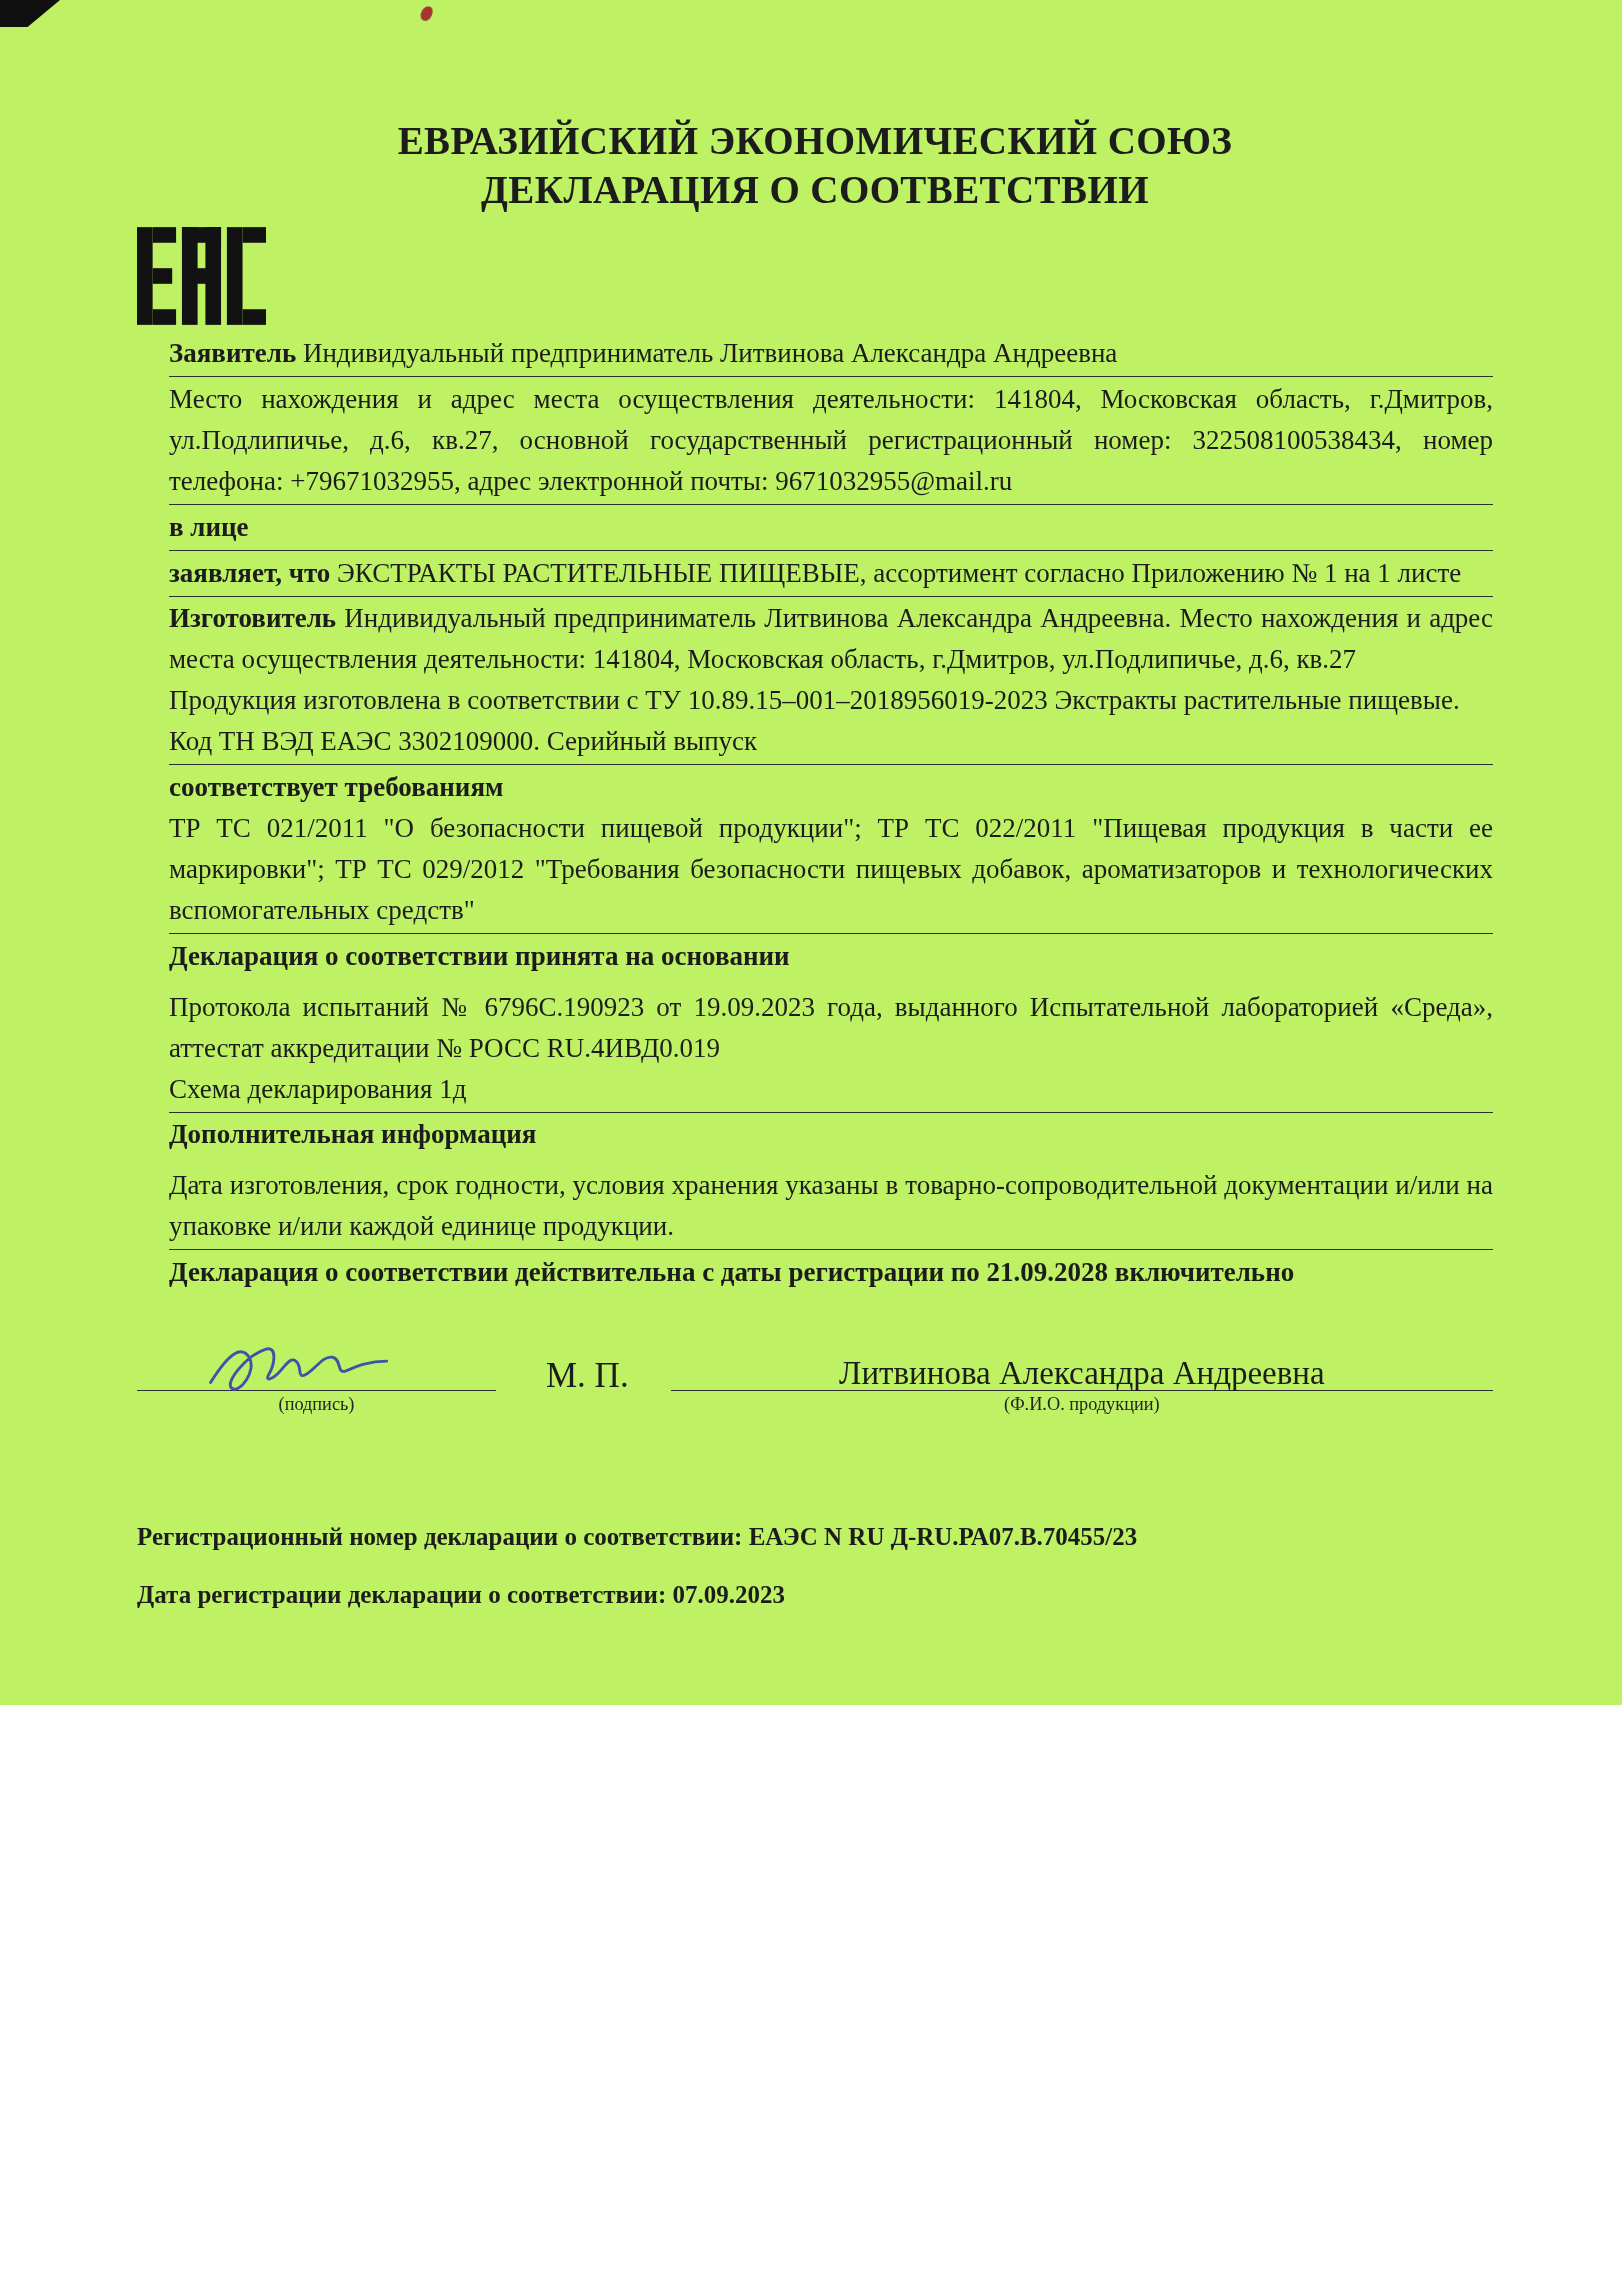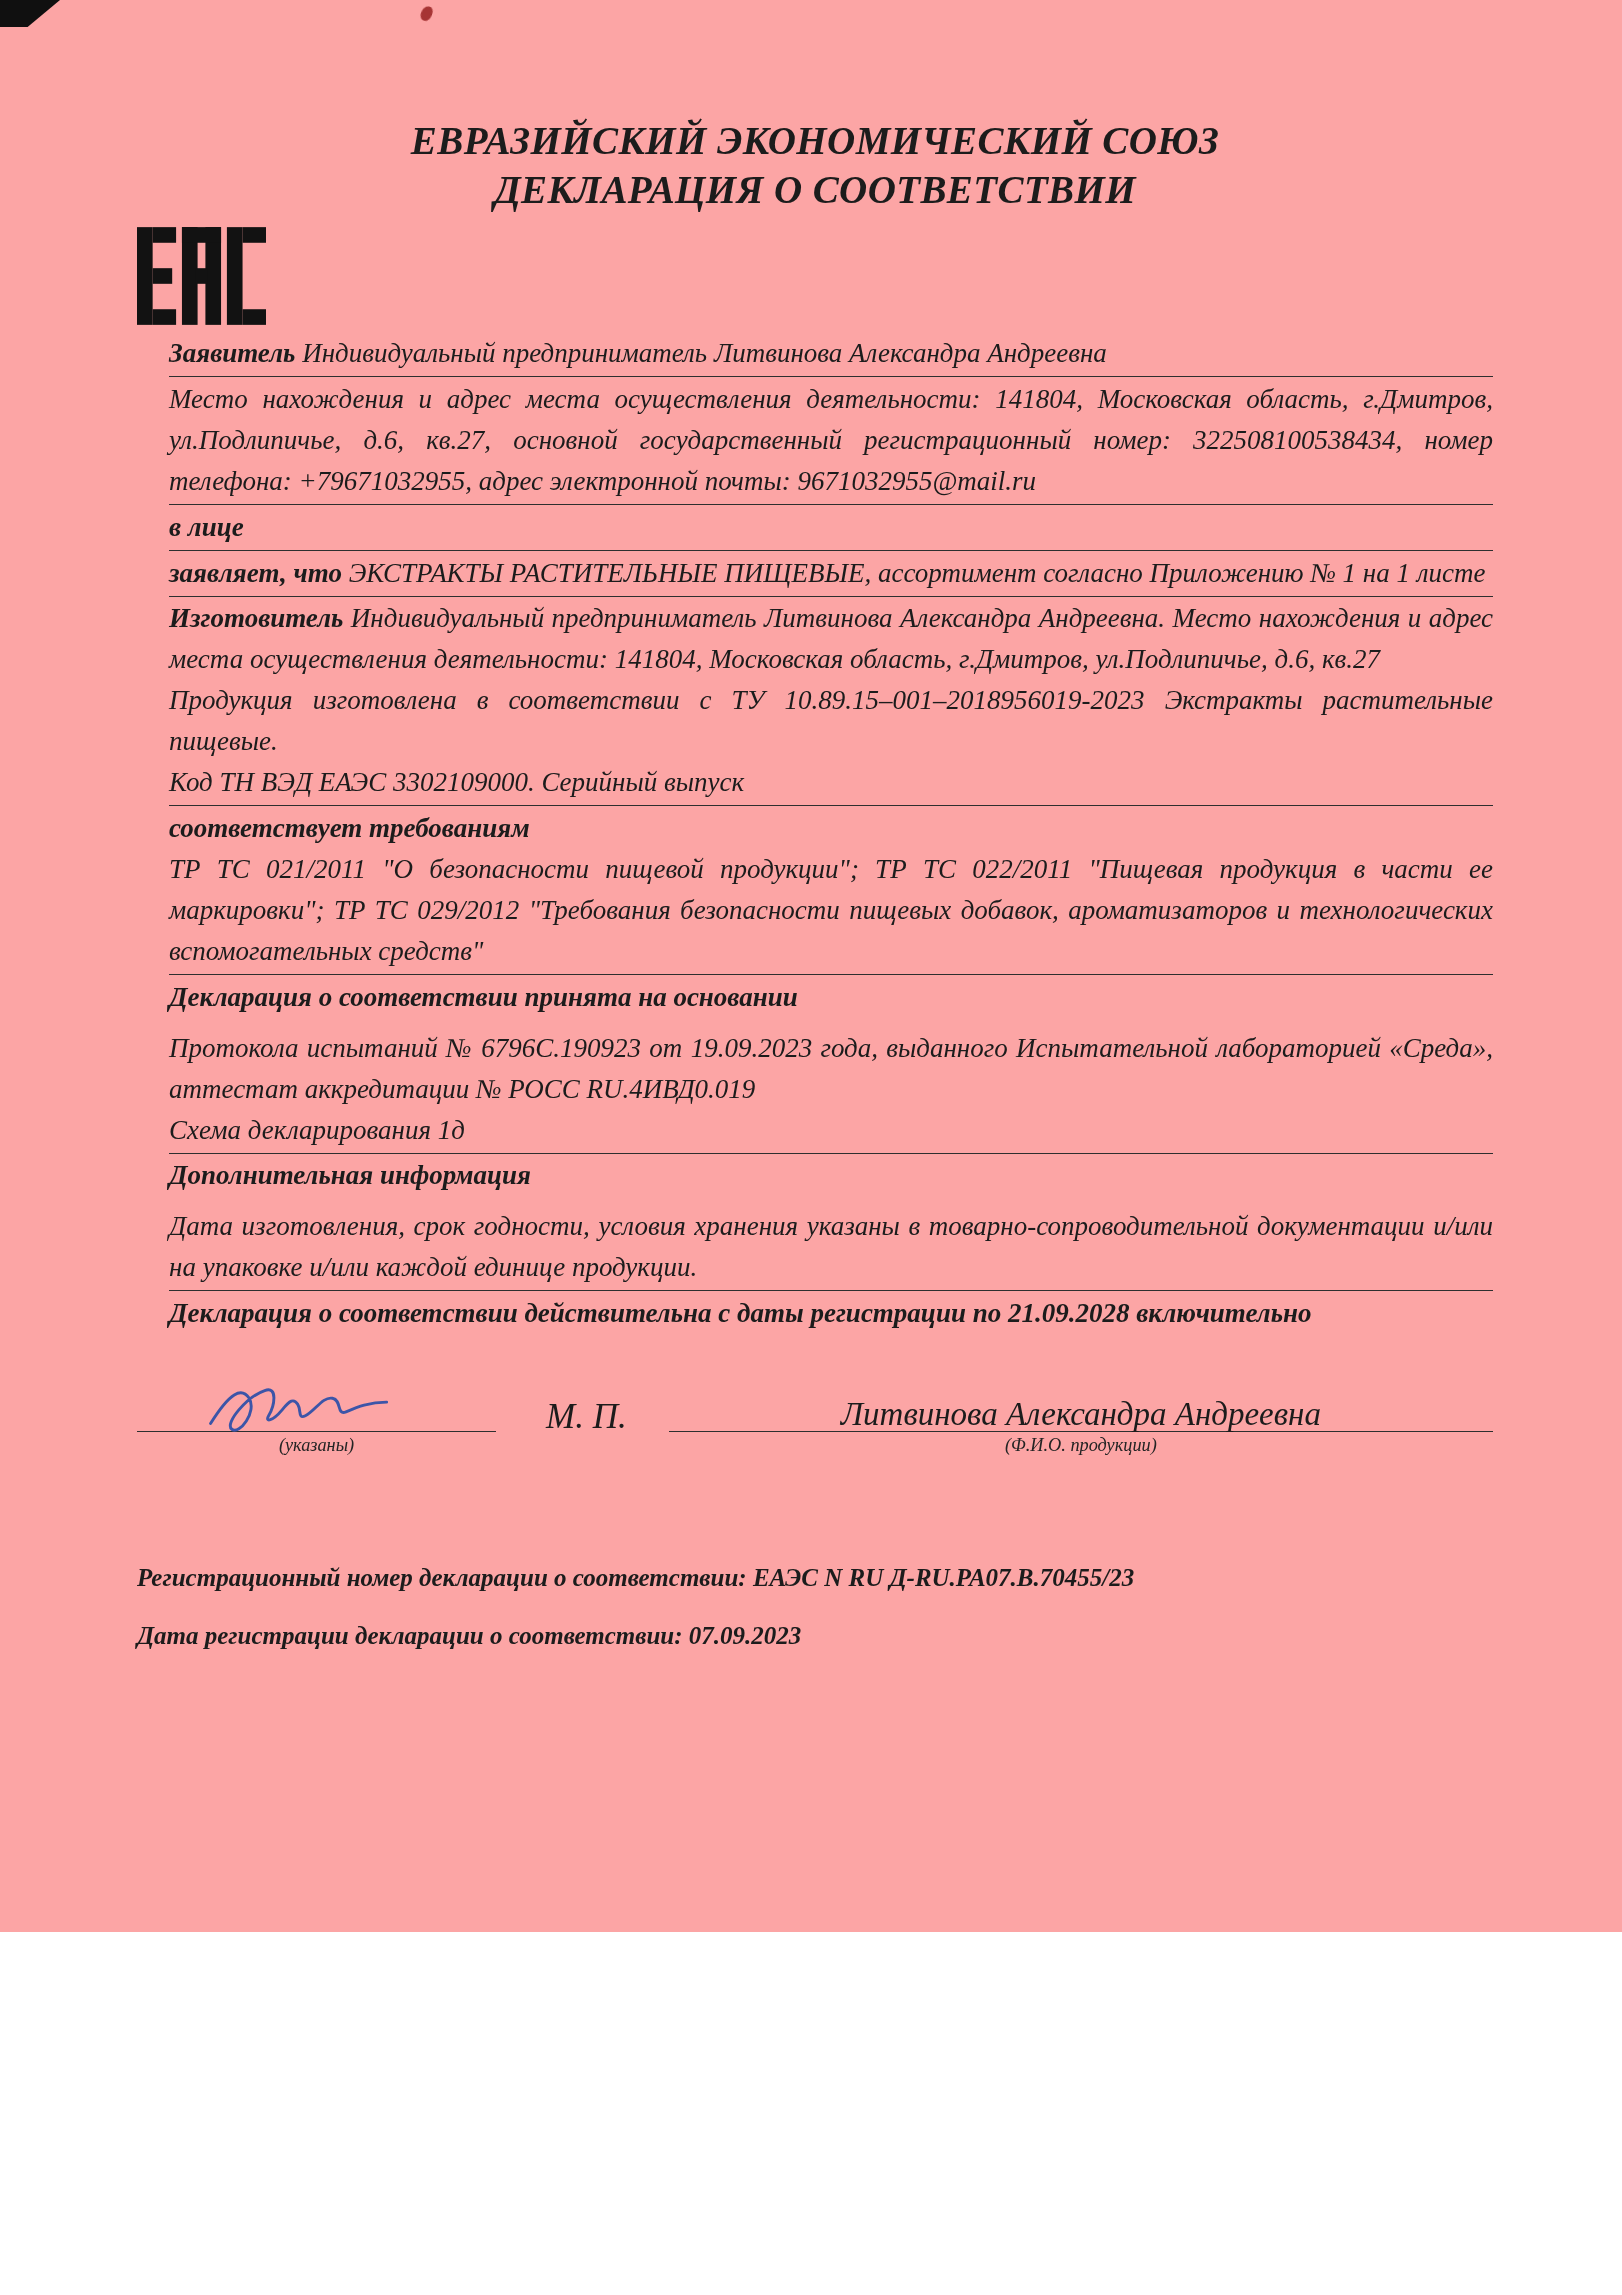--- a/index.html
+++ b/index.html
@@ -1,23 +1,22 @@
 <!DOCTYPE html>
 <html lang="ru"><head>
 <meta charset="utf-8">
 <style>
   * { margin:0; padding:0; box-sizing:border-box; }
   html,body { background:#ffffff; }
   body { font-family:"Liberation Serif", serif; color:#1c1c1c; }
   .page {
     position:relative;
-    width:1622px; height:1932px;
-    background:#fca5a5;
+    width:1622px; height:1705px;
+    background:#bef264;
     overflow:hidden;
-    font-style:italic;
   }
   .content { padding:0 129px 0 137px; }
 
   
   .corner-smudge {
     position:absolute; top:0; left:0; width:60px; height:27px;
     background:#101010;
     clip-path:polygon(0 0, 100% 0, 46% 100%, 0 100%);
   }
   .red-speck {
@@ -159,21 +158,21 @@
     </div>
 
     <div class="sig-row">
 
       <div class="sig-col sig-col-sign">
         <div class="sig-line">
           <svg class="autograph" viewBox="0 0 216 70" aria-hidden="true">
             <path d="M14 52 C 34 20, 46 14, 54 26 C 62 40, 44 64, 36 58 C 28 52, 52 24, 70 18 C 84 13, 80 34, 74 44 C 70 51, 78 50, 88 38 C 96 28, 100 26, 104 32 C 108 38, 104 48, 112 44 C 122 39, 130 24, 140 26 C 150 28, 144 44, 154 40 C 166 35, 178 30, 196 30" fill="none" stroke="#3c55a8" stroke-width="3" stroke-linecap="round"></path>
           </svg>
         </div>
-        <div class="sig-caption">(указаны)</div>
+        <div class="sig-caption">(подпись)</div>
       </div>
 
       <div class="mp">М. П.</div>
 
       <div class="sig-col sig-col-fio">
         <div class="sig-line">
           <span>Литвинова Александра Андреевна</span>
         </div>
         <div class="sig-caption">(Ф.И.О. продукции)</div>
       </div>

